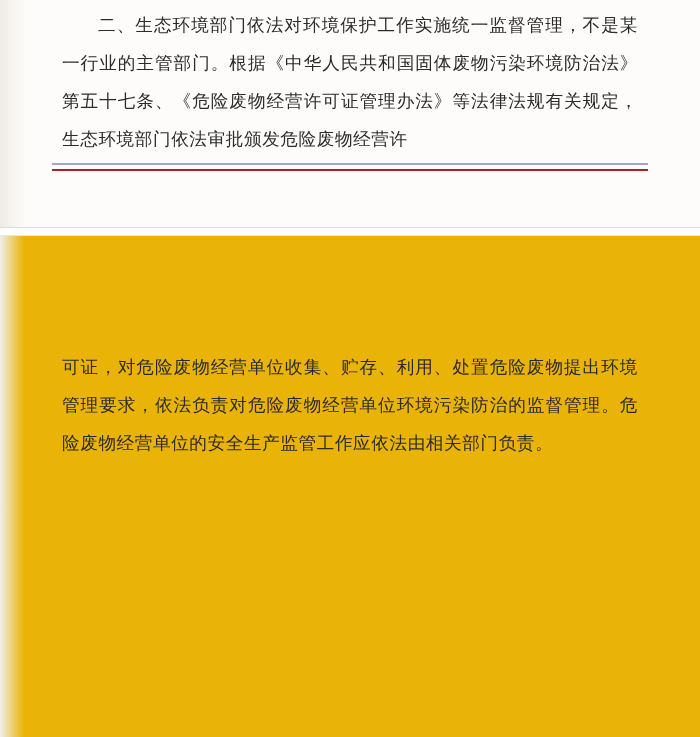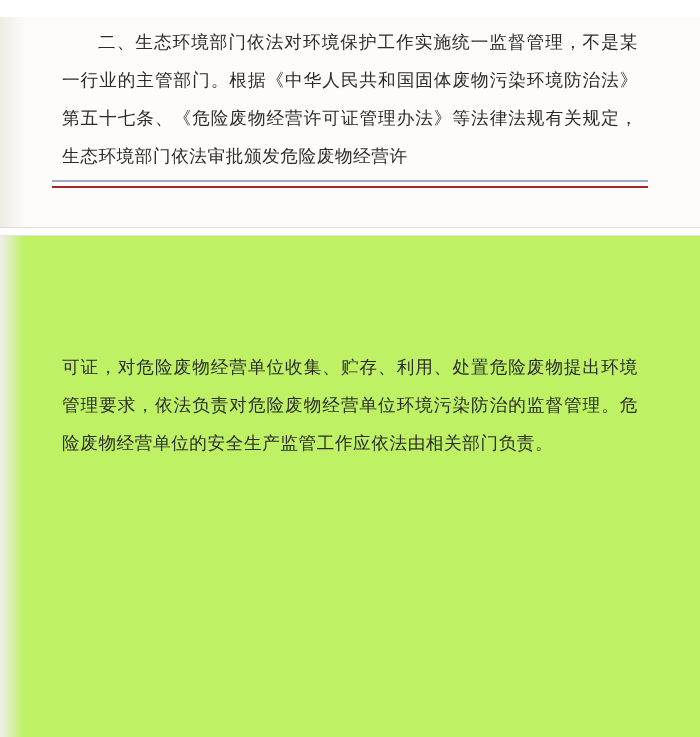--- a/index.html
+++ b/index.html
@@ -17,21 +17,21 @@
     position: relative;
     width: 700px;
     height: 737px;
     background: #ffffff;
   }
 
   
   .frag-top {
     position: absolute;
     left: 0;
-    top: 17px;
+    top: 0;
     width: 700px;
     height: 228px;
     background: #fdfcfa;
     overflow: hidden;
   }
   .frag-top::after {
     
     content: "";
     position: absolute;
     left: 0; top: 0; bottom: 0; width: 26px;
@@ -107,21 +107,21 @@
     background: #e6e6e6;
   }
 
   
   .frag-bottom {
     position: absolute;
     left: 0;
     top: 236px;
     width: 700px;
     height: 501px;
-    background: #bef264;
+    background: #eab308;
     overflow: hidden;
   }
   .frag-bottom::after {
     content: "";
     position: absolute;
     left: 0; top: 0; bottom: 0; width: 24px;
     background: linear-gradient(to right, #f0eeea, rgba(253,253,251,0));
   }
   .bottom-text {
     left: 62px;

